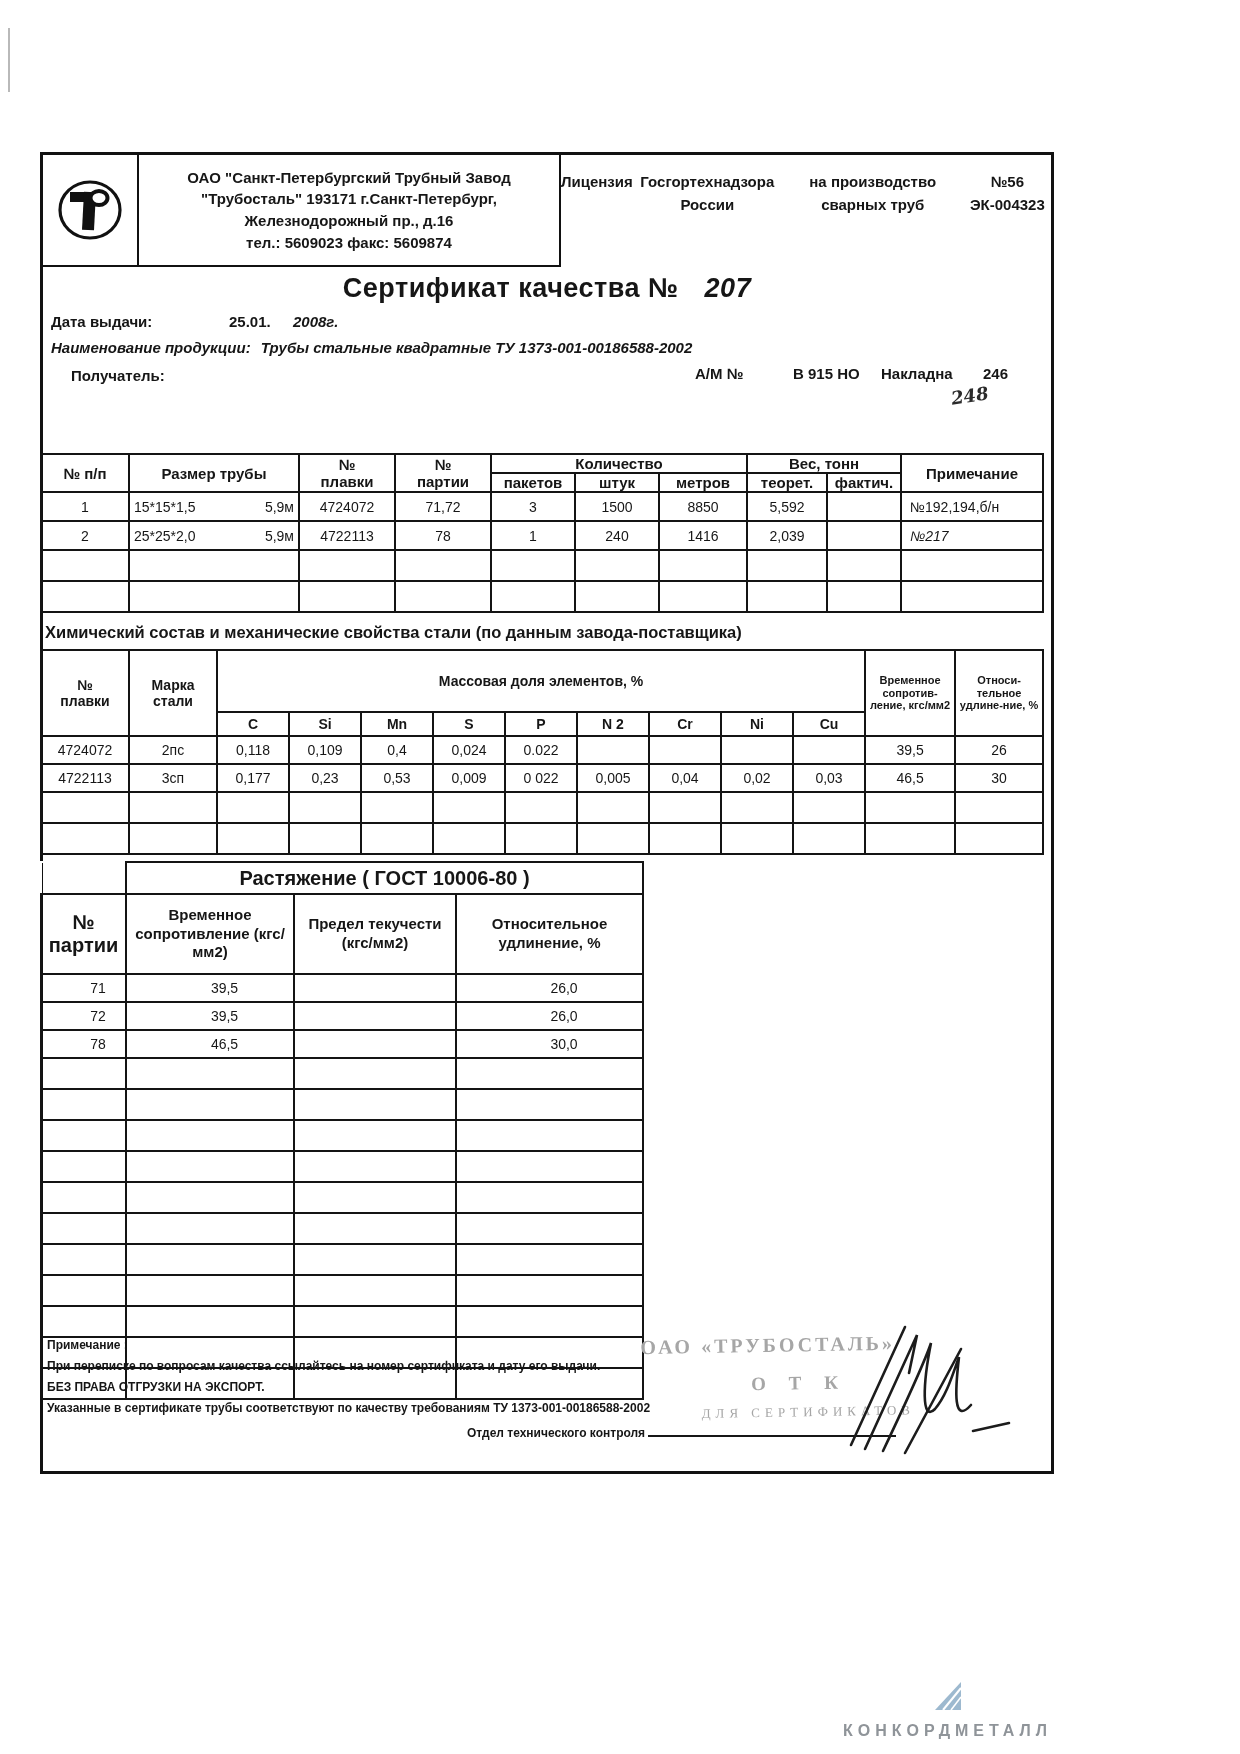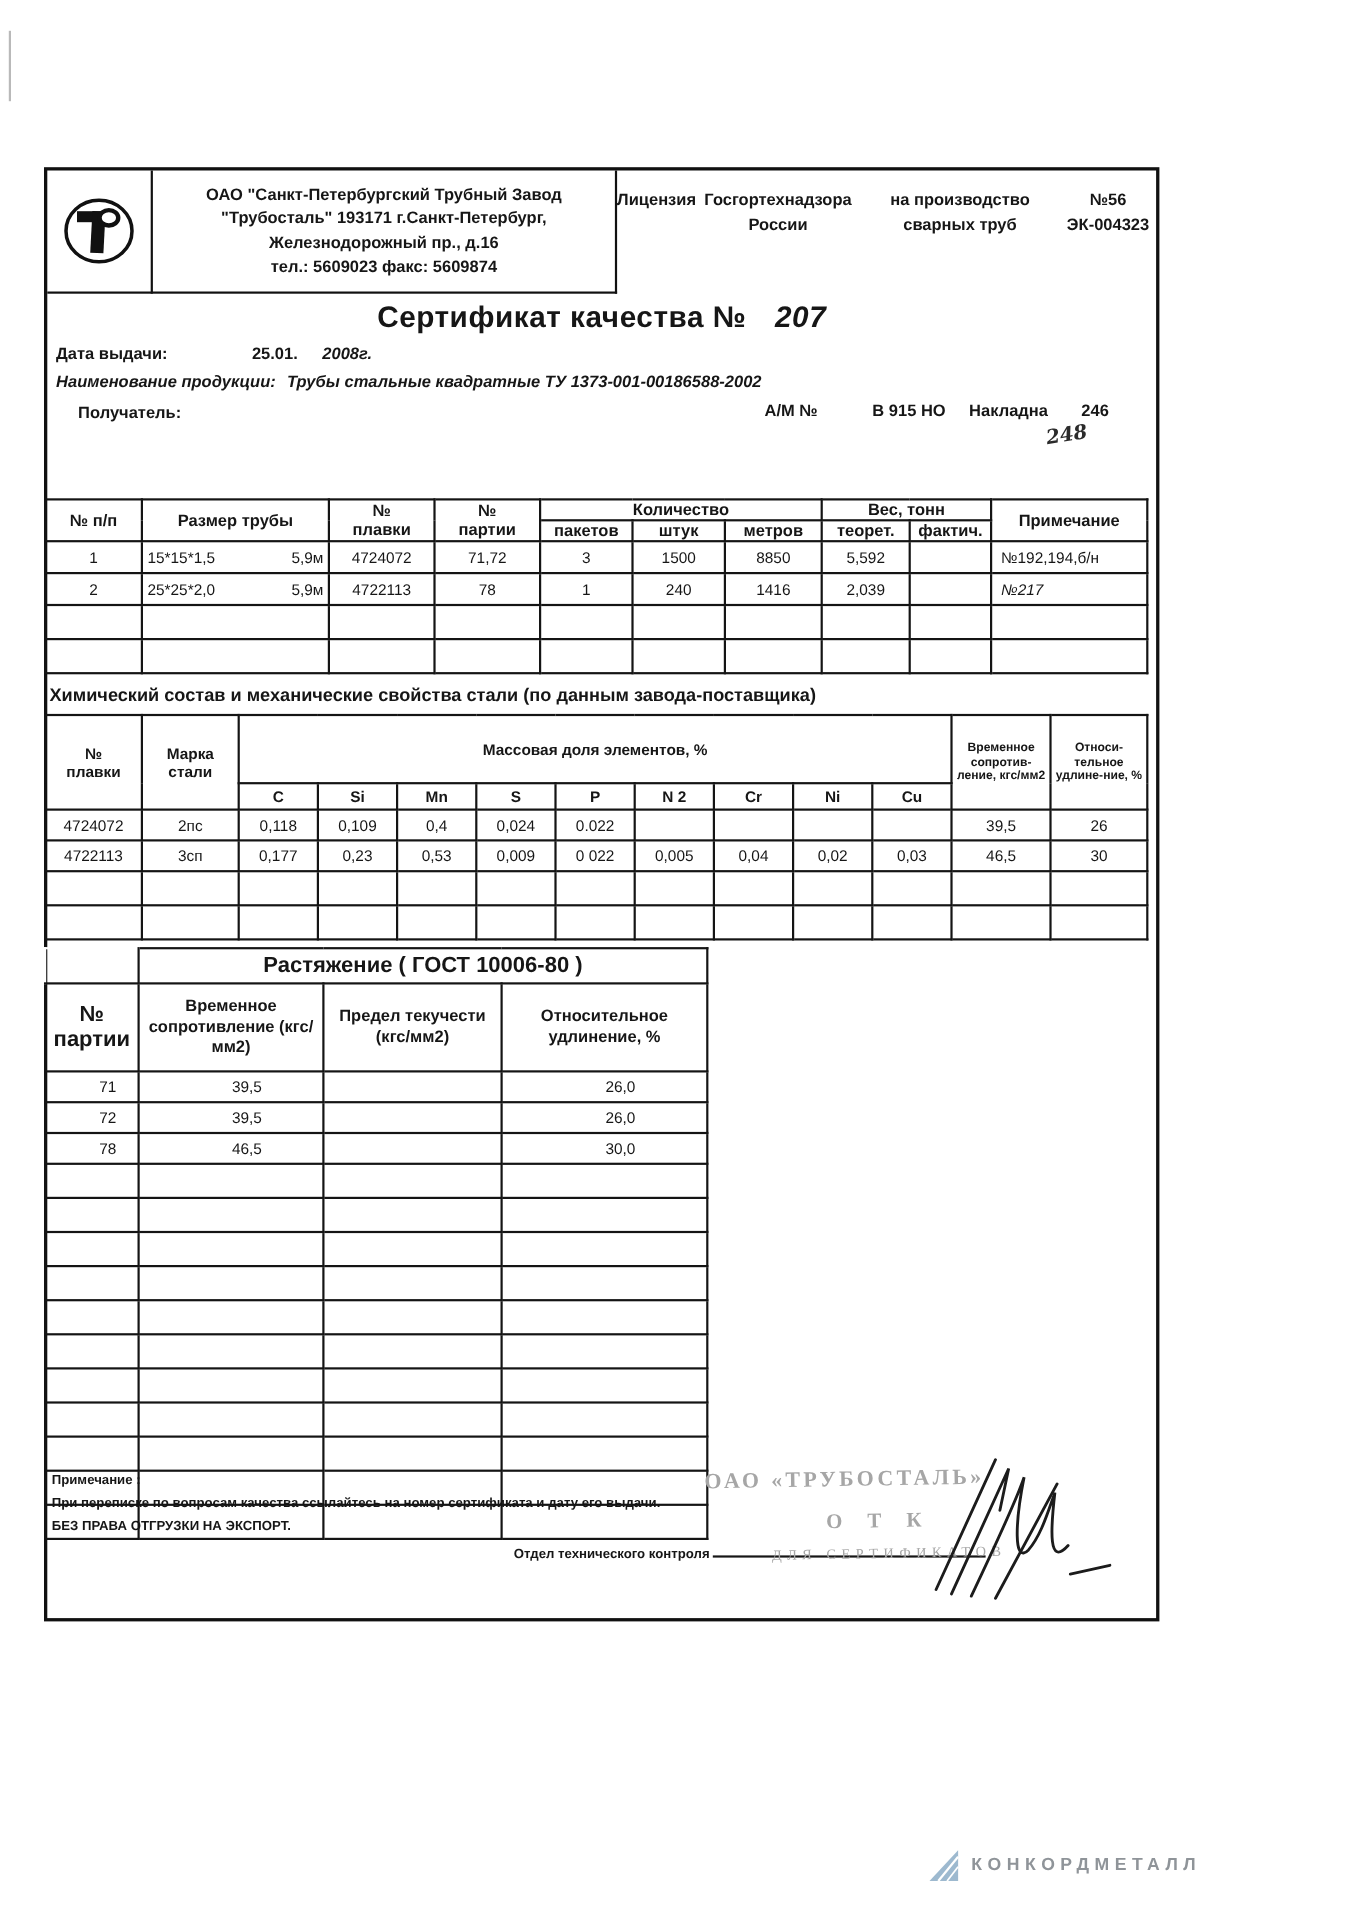--- a/index.html
+++ b/index.html
@@ -71,21 +71,21 @@
   .notes .dline{display:inline-block;width:248px;border-bottom:2px solid #161616;height:12px;}
 
   .stamp{position:absolute;left:598px;top:1178px;width:360px;color:#a6a6a6;
          font-family:"Liberation Serif",serif;transform:rotate(-1deg);z-index:2;}
   .stamp .s1{font-size:20px;letter-spacing:3px;font-weight:bold;white-space:nowrap;}
   .stamp .s2{font-size:19px;letter-spacing:9px;font-weight:bold;margin:16px 0 0 110px;}
   .stamp .s3{font-size:13px;letter-spacing:5px;margin:10px 0 0 60px;white-space:nowrap;}
 
   .sig{position:absolute;left:770px;top:1158px;z-index:3;}
 
-  .wm{position:absolute;left:843px;top:1680px;display:flex;align-items:center;gap:10px;}
+  .wm{position:absolute;left:843px;top:1680px;display:flex;align-items:center;gap:10px;flex-direction:column;}
   .wm .wm-text{font-size:16px;letter-spacing:5px;color:#8f9499;font-weight:bold;}
 </style>
 </head>
 <body>
 
 <div class="page">
   <div class="artifact"></div>
 
   <div class="doc">
 
@@ -450,20 +450,21 @@
             <td></td>
             <td></td>
           </tr>
       </tbody>
     </table>
 
     <div class="notes">
       <div class="nl">Примечание :</div>
       <div class="nl">При переписке по вопросам качества ссылайтесь на номер сертификата и дату его выдачи.</div>
       <div class="nl">БЕЗ ПРАВА ОТГРУЗКИ НА ЭКСПОРТ.</div>
+      <div class="nl">Указанные в сертификате трубы соответствуют по  качеству требованиям ТУ 1373-001-00186588-2002</div>
       <div class="dept">
         <span>Отдел технического контроля</span>
         <span class="dline"></span>
       </div>
     </div>
 
     <div class="stamp">
       <div class="s1">ОАО   «ТРУБОСТАЛЬ»</div>
       <div class="s2">О Т К</div>
       <div class="s3">ДЛЯ СЕРТИФИКАТОВ</div>

